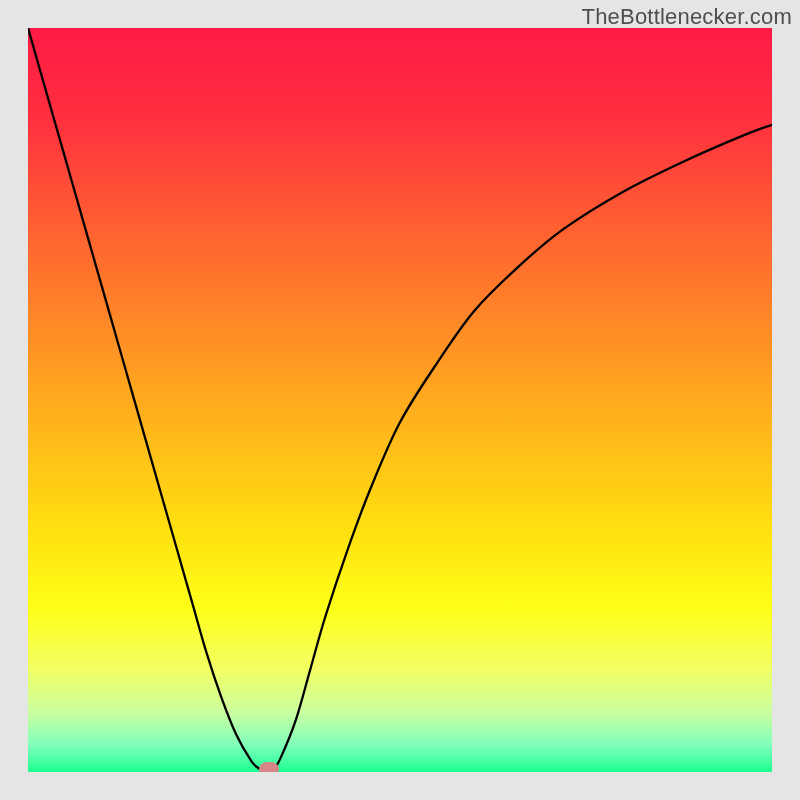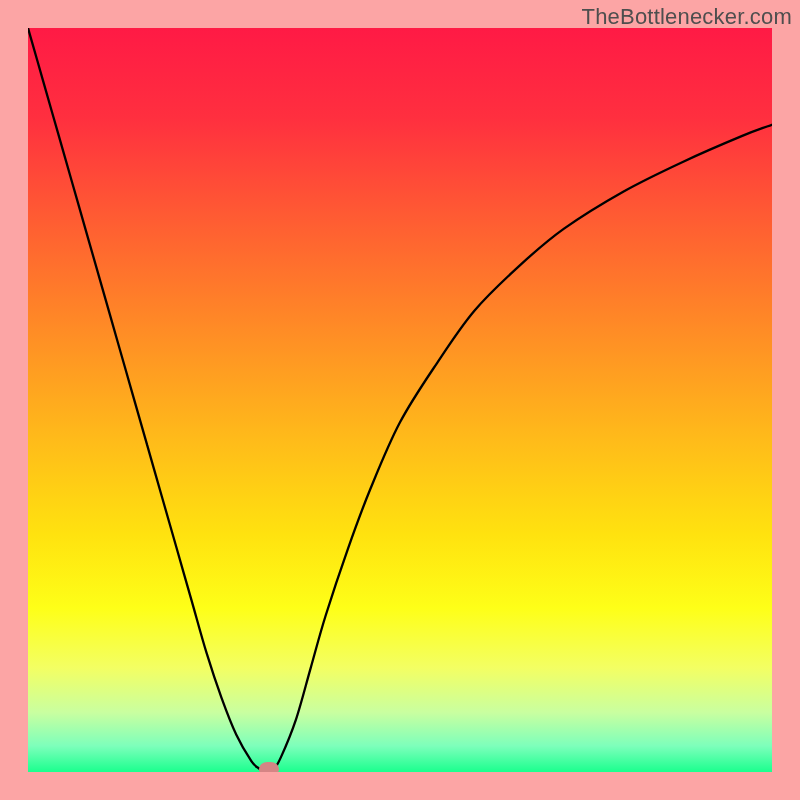--- a/index.html
+++ b/index.html
@@ -7,21 +7,21 @@
     padding: 0;
     width: 800px;
     height: 800px;
     background: #000;
     overflow: hidden;
     font-family: Arial, Helvetica, sans-serif;
   }
   .frame {
     position: absolute;
     inset: 0;
-    background: #fca5a5;
+    background: #e5e5e5;
   }
   .plot-area {
     position: absolute;
     left: 28px;
     top: 28px;
     width: 744px;
     height: 744px;
     overflow: hidden;
   }
   .gradient-bg {

